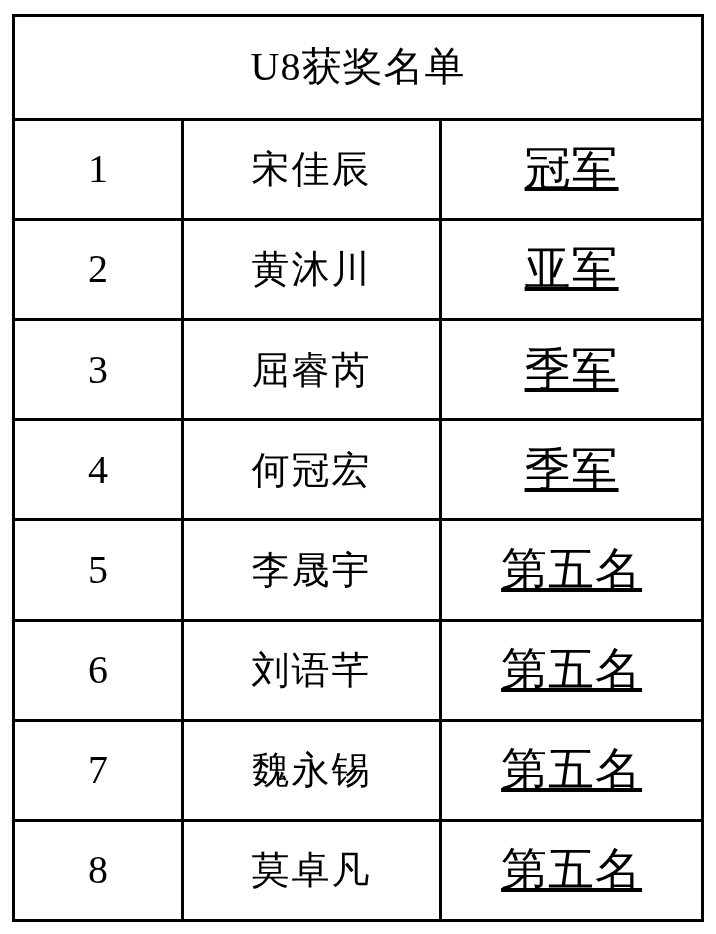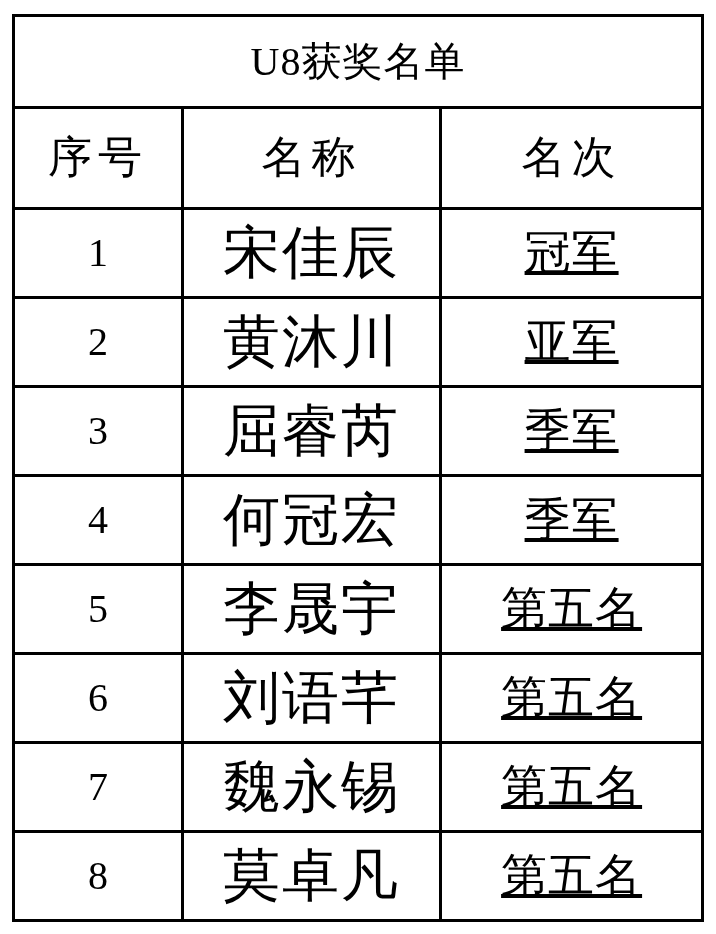--- a/index.html
+++ b/index.html
@@ -43,21 +43,21 @@
   }
   .header-cell {
     font-size: 44px;
     height: 92px;
     letter-spacing: 6px;
   }
   .cell-index {
     font-size: 40px;
   }
   .cell-name {
-    font-size: 57px;
+    font-size: 38px;
     letter-spacing: 2px;
   }
   .cell-rank {
     font-size: 46px;
     letter-spacing: 1px;
     text-decoration: underline;
   }
   .col-index { width: 24.5%; }
   .col-name  { width: 37.5%; }
   .col-rank  { width: 38%; }
@@ -69,25 +69,20 @@
 <div class="sheet">
   <table class="award-table">
     <colgroup>
       <col class="col-index">
       <col class="col-name">
       <col class="col-rank">
     </colgroup>
     <tbody>
       <tr>
         <td class="title-cell" colspan="3">U8获奖名单</td>
-      </tr>
-      <tr>
-        <td class="header-cell">序号</td>
-        <td class="header-cell">名称</td>
-        <td class="header-cell">名次</td>
       </tr>
       <tr>
         <td class="cell-index">1</td>
         <td class="cell-name">宋佳辰</td>
         <td class="cell-rank">冠军</td>
       </tr>
       <tr>
         <td class="cell-index">2</td>
         <td class="cell-name">黄沐川</td>
         <td class="cell-rank">亚军</td>

